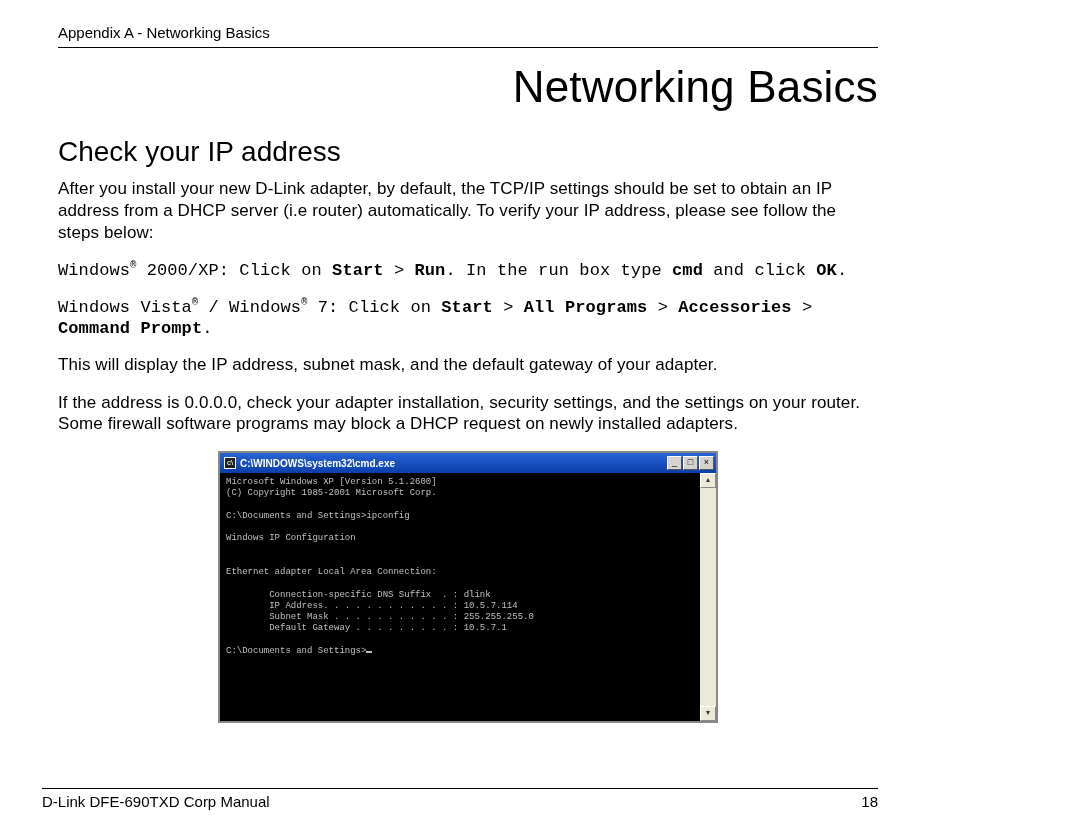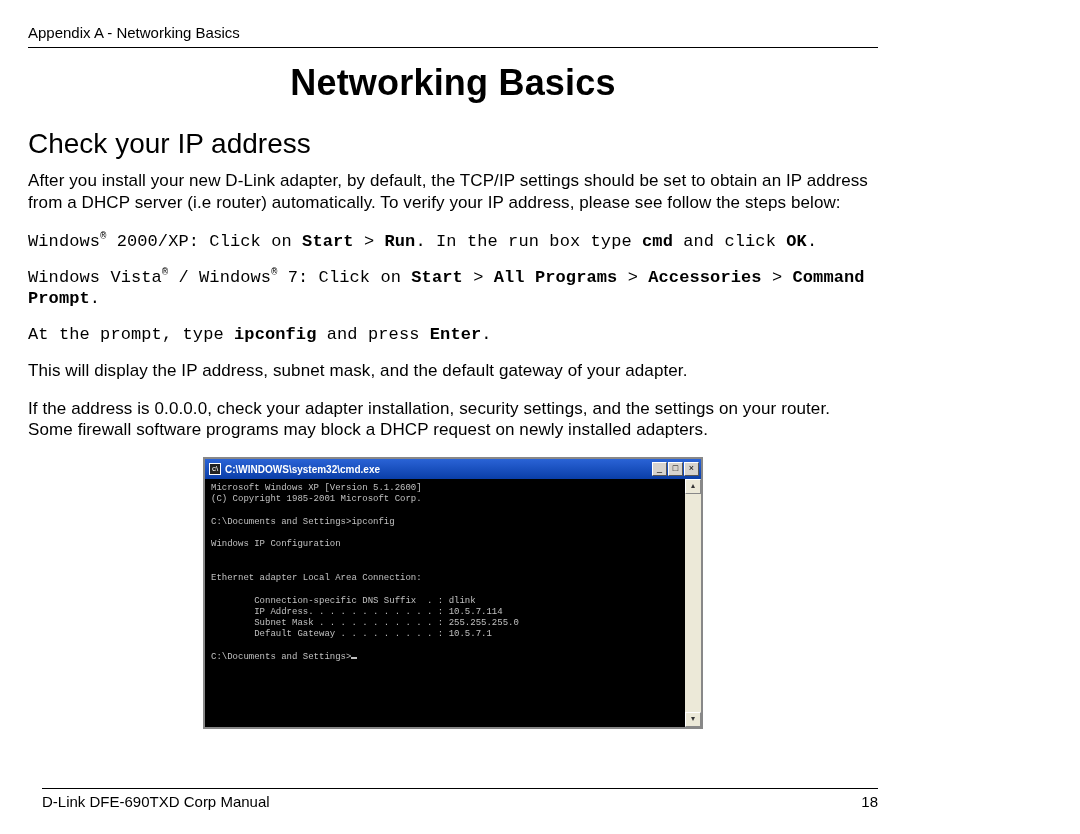--- a/index.html
+++ b/index.html
@@ -1,20 +1,20 @@
 <!DOCTYPE html>
 <html><head>
 <meta charset="utf-8">
 <style>
   * { margin: 0; padding: 0; box-sizing: border-box; }
   html, body { width: 1080px; height: 834px; background: #fff; font-family: Arial, Helvetica, sans-serif; color: #000; }
-  .page { width: 920px; height: 834px; position: relative; padding: 24px 42px 0 28px; }
+  .page { width: 920px; height: 834px; position: relative; padding: 24px 42px 0 58px; }
   .running-head { font-size: 15px; font-family: Arial, Helvetica, sans-serif; color: #000; padding-bottom: 6px; }
   .hr-top { border: none; border-top: 1.5px solid #000; margin-bottom: 8px; }
-  .title { font-family: "Arial Narrow", Arial, Helvetica, sans-serif; font-weight: 700; font-stretch: condensed; font-size: 36px; text-align: center; margin: 14px 0 24px 0; letter-spacing: 0.2px; }
+  .title { font-family: "Arial Narrow", Arial, Helvetica, sans-serif; font-weight: 400; font-stretch: condensed; font-size: 44px; text-align: right; margin: 14px 0 24px 0; letter-spacing: 0.2px; }
   .subhead { font-family: "Arial Narrow", Arial, Helvetica, sans-serif; font-weight: 400; font-stretch: condensed; font-size: 28px; margin-bottom: 10px; }
   .body p { font-size: 17px; line-height: 1.28; margin-bottom: 16px; text-align: left; letter-spacing: 0.1px; }
   .body p.tight { margin-bottom: 14px; font-family: Liberation Mono, monospace; }
   sup { font-size: 0.6em; vertical-align: super; }
   b { font-weight: 700; }
 
   
   .cmd-wrap { width: 500px; margin: 6px auto 0 auto; border: 2px solid #888; }
   .cmd-titlebar { height: 20px; background: linear-gradient(to bottom, #2a63d6, #0a3ea8); display: flex; align-items: center; padding: 0 2px 0 4px; }
   .cmd-titlebar .tbicon { width: 12px; height: 12px; background: #222; border: 1px solid #fff; font-size: 8px; color: #fff; text-align: center; line-height: 10px; margin-right: 4px; }
@@ -46,23 +46,20 @@
     <p>After you install your new D-Link adapter, by default, the TCP/IP settings should be set to obtain an IP address from a DHCP server (i.e router) automatically. To verify your IP address, please see follow the steps below:</p>
 
     <p class="tight">
       <span>Windows</span><sup>®</sup><span> 2000/XP: Click on </span><b>Start</b><span> &gt; </span><b>Run</b><span>. In the run box type </span><b>cmd</b><span> and click </span><b>OK</b><span>.</span>
     </p>
 
     <p class="tight">
       <span>Windows Vista</span><sup>®</sup><span> / Windows</span><sup>®</sup><span> 7: Click on </span><b>Start</b><span> &gt; </span><b>All Programs</b><span> &gt; </span><b>Accessories</b><span> &gt; </span><b>Command Prompt</b><span>.</span>
     </p>
 
-    <p class="tight">
-      <span>At the prompt, type </span><b>ipconfig</b><span> and press </span><b>Enter</b><span>.</span>
-    </p>
 
     <p>This will display the IP address, subnet mask, and the default gateway of your adapter.</p>
 
     <p>If the address is 0.0.0.0, check your adapter installation, security settings, and the settings on your router. Some firewall software programs may block a DHCP request on newly installed adapters.</p>
   </div>
 
   <div class="cmd-wrap">
     <div class="cmd-titlebar">
       <div class="tbicon">c\</div>
       <div class="tbtext">C:\WINDOWS\system32\cmd.exe</div>

